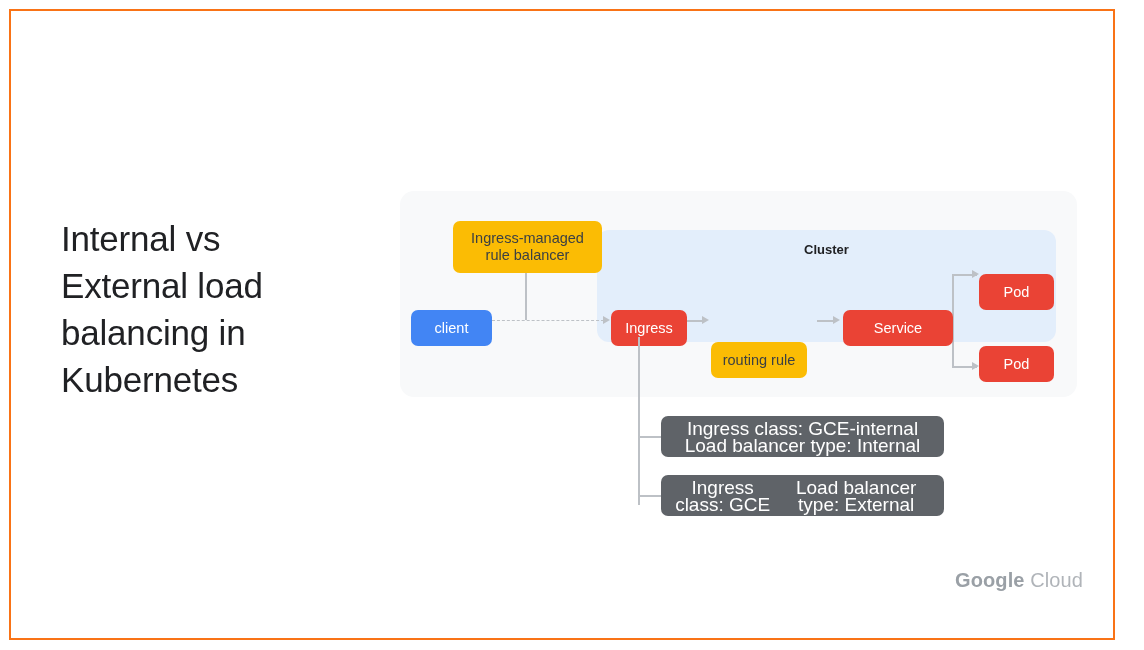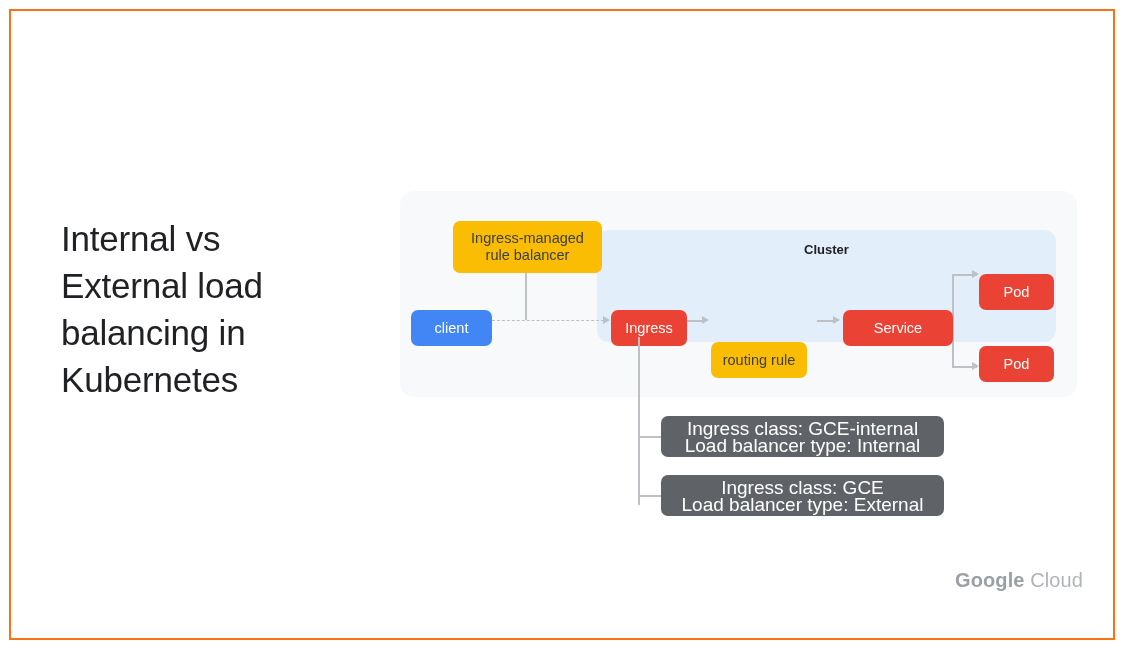--- a/index.html
+++ b/index.html
@@ -179,21 +179,21 @@
 
   <div class="vline" style="left:627px; top:326px; height:168px;"></div>
   <div class="hline" style="left:627px; top:425px; width:24px;"></div>
   <div class="hline" style="left:627px; top:484px; width:24px;"></div>
 
   <div class="node gray" style="left:650px; top:405px; width:283px; height:41px; flex-direction:column;">
     <span>Ingress class: GCE-internal</span>
     <span>Load balancer type: Internal</span>
   </div>
 
-  <div class="node gray" style="left:650px; top:464px; width:283px; height:41px; flex-direction:column;">
+  <div class="node gray" style="left:650px; top:464px; width:283px; height:41px; ">
     <span>Ingress class: GCE</span>
     <span>Load balancer type: External</span>
   </div>
 
   <div id="footer-logo">
     <span class="g-word">Google</span><span>&nbsp;</span><span class="c-word">Cloud</span>
   </div>
 
 </div>
 

